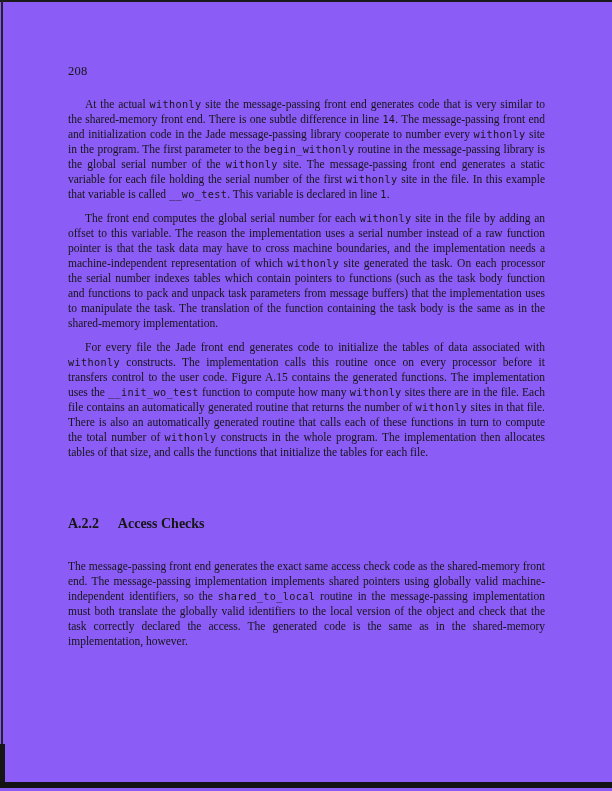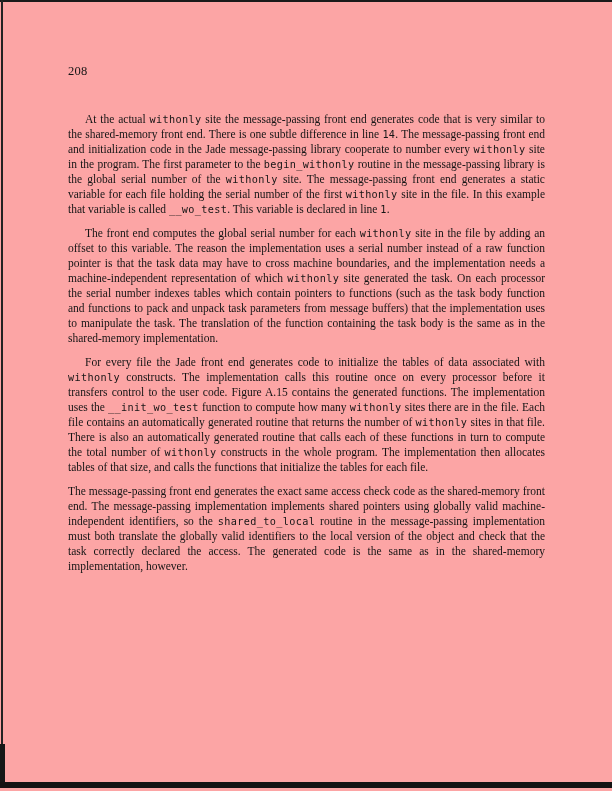--- a/index.html
+++ b/index.html
@@ -5,21 +5,21 @@
   html, body {
     margin: 0;
     padding: 0;
     background: #888;
   }
   .page {
     position: relative;
     width: 612px;
     height: 791px;
     margin: 0 auto;
-    background: #fca5a5;
+    background: #8b5cf6;
     font-family: "Liberation Serif", serif;
     color: #151515;
     overflow: hidden;
   }
   
   .scan-edge-top {
     position: absolute;
     top: 0; left: 0; right: 0;
     height: 2px;
     background: #1a1a1a;
@@ -57,21 +57,21 @@
     font-style: normal;
     letter-spacing: 0.3px;
   }
   .running-head {
     font-style: italic;
     white-space: pre;
     letter-spacing: 0.2px;
   }
   .content {
     position: absolute;
-    top: 112px;
+    top: 97px;
     left: 68px;
     width: 477px;
   }
   p.para {
     margin: 0 0 9px 0;
     font-size: 11.5px;
     line-height: 15px;
     text-align: justify;
   }
   p.para.indent { text-indent: 17px; }
@@ -105,19 +105,23 @@
     <span class="page-number">208</span>
   </div>
 
   <div class="content">
     <div id="paragraphs-before">
         <p class="para indent"><span class="txt">At the actual </span><span class="code">withonly</span><span class="txt"> site the message-passing front end generates code that is very similar to the shared-memory front end.  There is one subtle difference in line </span><span class="code">14</span><span class="txt">.  The message-passing front end and initialization code in the Jade message-passing library cooperate to number every </span><span class="code">withonly</span><span class="txt"> site in the program.  The first parameter to the </span><span class="code">begin_withonly</span><span class="txt"> routine in the message-passing library is the global serial number of the </span><span class="code">withonly</span><span class="txt"> site.  The message-passing front end generates a static variable for each file holding the serial number of the first </span><span class="code">withonly</span><span class="txt"> site in the file.  In this example that variable is called </span><span class="code">__wo_test</span><span class="txt">. This variable is declared in line </span><span class="code">1</span><span class="txt">.</span></p>
         <p class="para indent"><span class="txt">The front end computes the global serial number for each </span><span class="code">withonly</span><span class="txt"> site in the file by adding an offset to this variable.  The reason the implementation uses a serial number instead of a raw function pointer is that the task data may have to cross machine boundaries, and the implementation needs a machine-independent representation of which </span><span class="code">withonly</span><span class="txt"> site generated the task.  On each processor the serial number indexes tables which contain pointers to functions (such as the task body function and functions to pack and unpack task parameters from message buffers) that the implementation uses to manipulate the task.  The translation of the function containing the task body is the same as in the shared-memory implementation.</span></p>
         <p class="para indent"><span class="txt">For every file the Jade front end generates code to initialize the tables of data associated with </span><span class="code">withonly</span><span class="txt"> constructs.  The implementation calls this routine once on every processor before it transfers control to the user code.  Figure A.15 contains the generated functions. The implementation uses the </span><span class="code">__init_wo_test</span><span class="txt"> function to compute how many </span><span class="code">withonly</span><span class="txt"> sites there are in the file.  Each file contains an automatically generated routine that returns the number of </span><span class="code">withonly</span><span class="txt"> sites in that file.  There is also an automatically generated routine that calls each of these functions in turn to compute the total number of </span><span class="code">withonly</span><span class="txt"> constructs in the whole program.  The implementation then allocates tables of that size, and calls the functions that initialize the tables for each file.</span></p>
       </div>
 
+    <h2 class="section-heading">
+      <span class="section-number">A.2.2</span>
+      <span class="section-title">Access Checks</span>
+    </h2>
 
     <div id="paragraphs-after">
         <p class="para"><span class="txt">The message-passing front end generates the exact same access check code as the shared-memory front end.  The message-passing implementation implements shared pointers using globally valid machine-independent identifiers, so the </span><span class="code">shared_to_local</span><span class="txt"> routine in the message-passing implementation must both translate the globally valid identifiers to the local version of the object and check that the task correctly declared the access.  The generated code is the same as in the shared-memory implementation, however.</span></p>
       </div>
   </div>
 
 </div>
 
 </body></html>

